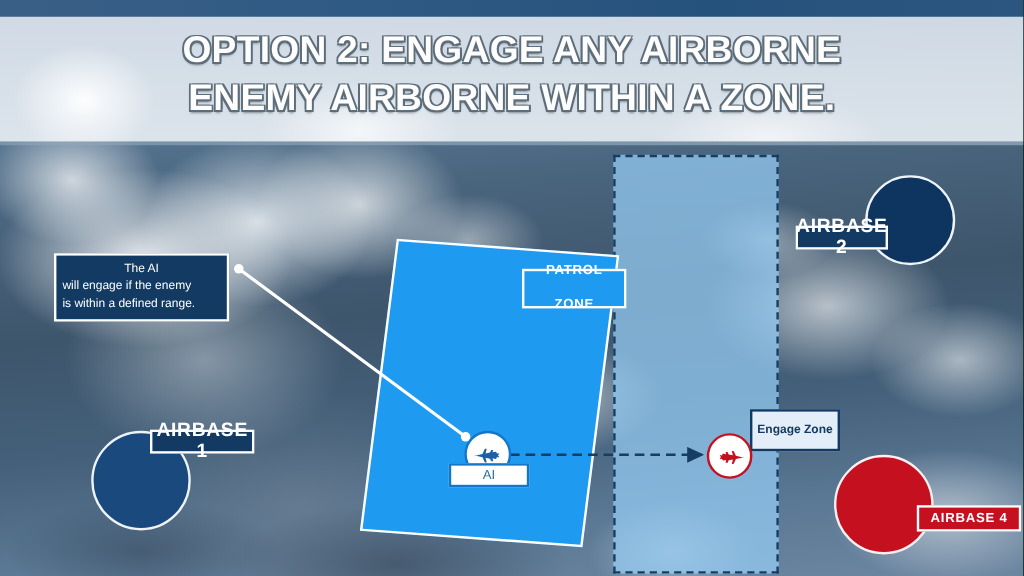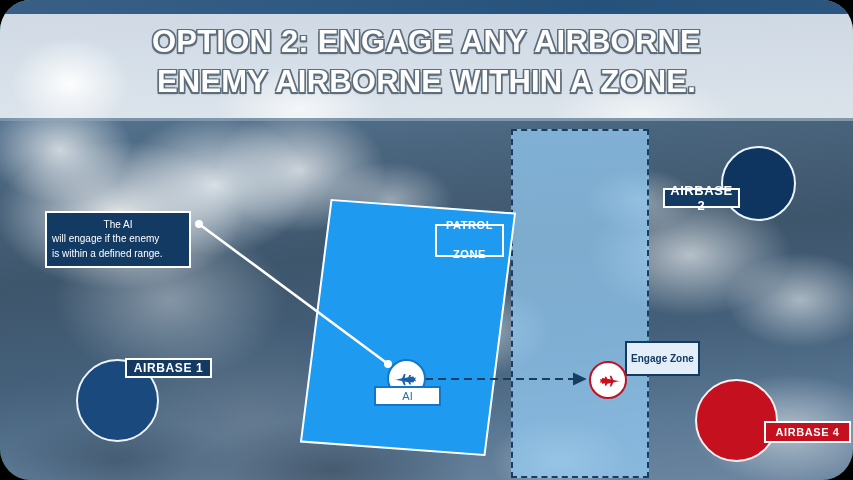--- a/index.html
+++ b/index.html
@@ -1,17 +1,17 @@
 <!DOCTYPE html>
 <html><head>
 <meta charset="utf-8">
 <style>
   html,body{margin:0;padding:0;background:#000;}
   body{font-family:"Liberation Sans",sans-serif;}
-  #slide{position:relative;width:853px;height:480px;overflow:hidden;background:#14532d;border-radius:31px;}
+  #slide{position:relative;width:853px;height:480px;overflow:hidden;background:#14532d;}
 
   
   .sky{position:absolute;inset:0;
     background:
       radial-gradient(ellipse 200px 120px at 120px 215px, rgba(255,255,255,.85) 0%, rgba(255,255,255,0) 62%),
       radial-gradient(ellipse 150px 110px at 215px 185px, rgba(246,250,253,.80) 0%, rgba(255,255,255,0) 64%),
       radial-gradient(ellipse 130px 95px at 300px 170px, rgba(255,255,255,.70) 0%, rgba(255,255,255,0) 66%),
       radial-gradient(ellipse 110px 80px at 60px 150px, rgba(255,255,255,.72) 0%, rgba(255,255,255,0) 66%),
       radial-gradient(ellipse 170px 120px at 170px 300px, rgba(190,200,210,.55) 0%, rgba(190,200,210,0) 68%),
       radial-gradient(ellipse 220px 140px at 250px 420px, rgba(120,135,150,.45) 0%, rgba(120,135,150,0) 70%),
@@ -66,24 +66,24 @@
 
   
   .lbl{position:absolute;box-sizing:border-box;display:flex;align-items:center;justify-content:center;
     text-align:center;font-weight:bold;letter-spacing:.6px;}
   .lbl-navy{background:#123a63;border:2px solid #ffffff;color:#ffffff;}
   .lbl-red{background:#c4101f;border:2px solid #ffffff;color:#ffffff;margin-top:27px;}
   .lbl-blue{background:#1e9af0;border:2px solid #ffffff;color:#ffffff;}
   .lbl-white{background:#ffffff;border:2px solid #1277c8;color:#2b6fa8;}
   .lbl-pale{background:#e3eef8;border:2px solid #123a63;color:#123a63;}
 
-  #airbase1-label{left:125px;top:358px;width:87px;height:20px;font-size:12px;}
-  #airbase2-label{left:663px;top:188px;width:77px;height:20px;font-size:13px;}
+  #airbase1-label{left:125px;top:358px;width:87px;height:20px;font-size:16px;}
+  #airbase2-label{left:663px;top:188px;width:77px;height:20px;font-size:16px;}
   #airbase4-label{left:764px;top:394px;width:87px;height:22px;font-size:11px;}
-  #patrol-zone-label{left:435px;top:224px;width:69px;height:33px;font-size:11px;line-height:1.25;flex-direction:column;gap:15px;}
+  #patrol-zone-label{left:435px;top:224px;width:87px;height:33px;font-size:11px;line-height:1.25;flex-direction:column;gap:15px;}
   #ai-label{left:374px;top:386px;width:67px;height:20px;font-size:11px;font-weight:normal;letter-spacing:0;}
   #engage-zone-label{left:625px;top:341px;width:75px;height:35px;font-size:10px;font-weight:bold;letter-spacing:0;}
 
   
   #callout{position:absolute;left:45px;top:211px;width:146px;height:57px;
     background:#123a63;border:2px solid #ffffff;box-sizing:border-box;
     color:#ffffff;font-size:10px;line-height:1.45;
     display:flex;flex-direction:column;align-items:center;justify-content:center;padding:2px 5px;}
   #callout .l1{text-align:center;}
   #callout .l2,#callout .l3{align-self:flex-start;}

